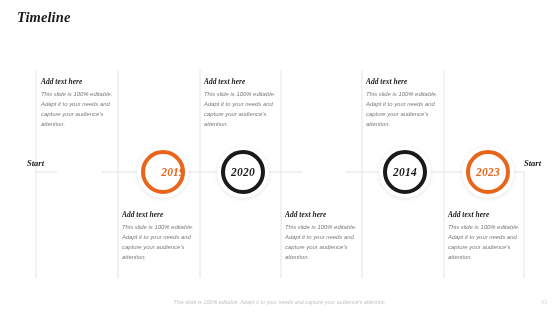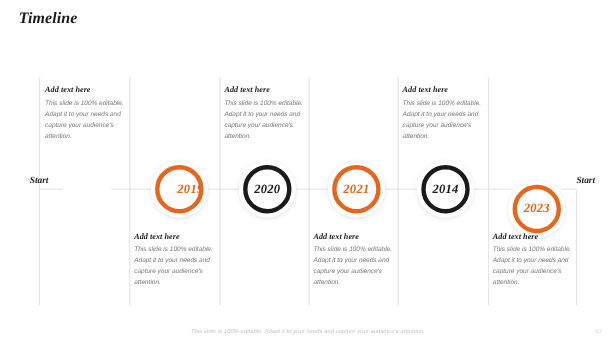--- a/index.html
+++ b/index.html
@@ -201,33 +201,28 @@
       <span class="ring"></span>
       <span class="year">2019</span>
     </div>
 
     <div class="node" style="left:221px; top:150px;text-align:center;">
       <span class="halo"></span>
       <span class="ring"></span>
       <span class="year">2020</span>
     </div>
 
-    <div class="node accent" style="left:302px; top:150px;">
-      <span class="halo"></span>
-      <span class="ring"></span>
-      <span class="year">2021</span>
-    </div>
 
     <div class="node" style="left:383px; top:150px;">
       <span class="halo"></span>
       <span class="ring"></span>
       <span class="year">2014</span>
     </div>
 
-    <div class="node accent" style="left:466px; top:168px;">
+    <div class="node accent" style="left:466px; top:150px;">
       <span class="halo"></span>
       <span class="ring"></span>
       <span class="year">2023</span>
     </div>
 
     <div class="end-label" id="label-start">Start</div>
     <div class="end-label" id="label-finish">Start</div>
 
     <div class="block" style="left:41px; top:77px;">
       <div class="bhead">Add text here</div>

